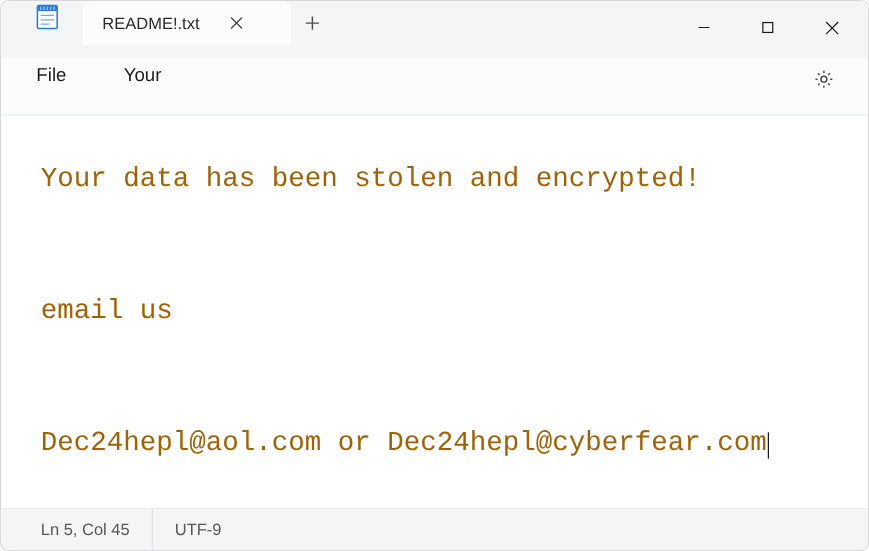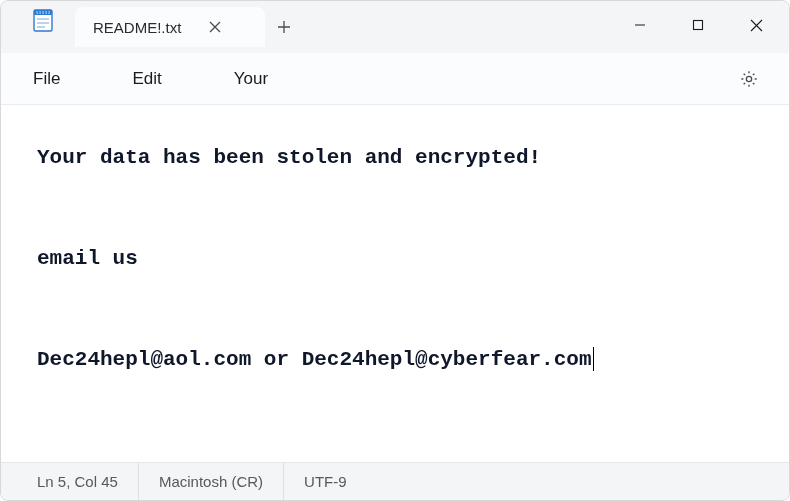--- a/index.html
+++ b/index.html
@@ -9,21 +9,21 @@
     background: #ffffff;
     display: flex;
     flex-direction: column;
     border: 1px solid #d8d8d8;
     border-radius: 8px;
   }
 
   
   .titlebar {
     display: flex;
-    align-items: center;
+    align-items: flex-start;
     height: 52px;
     background: #f3f5f7;
     border-top-left-radius: 8px;
     border-top-right-radius: 8px;
     position: relative;
   }
   .titlebar .app-icon {
     width: 28px; height: 28px;
     margin: 0 18px 14px 28px;
     display: flex; align-items: center; justify-content: center;
@@ -67,23 +67,22 @@
     justify-content: center;
     color: #1b1b1b;
   }
 
   
   .menubar {
     height: 52px;
     background: #fbfcfd;
     border-bottom: 1px solid #e9ebee;
     display: flex;
-    align-items: center;
+    align-items: flex-start;
     padding: 0 13px 0 22px;
-    gap: 20px;
   }
   .menubar .menu-item {
     font-size: 17px;
     color: #1b1b1b;
     padding: 6px 28px 6px 10px;
     margin-right: 14px;
     border-radius: 4px;
   }
   .menubar .spacer { flex: 1; }
   .settings-btn {
@@ -91,25 +90,24 @@
     display: flex; align-items: center; justify-content: center;
     color: #4b4b4b;
     margin-right: 8px;
   }
 
   
   .editor {
     flex: 1;
     padding: 28px 36px;
     font-family: Consolas, "Courier New", monospace;
-    font-size: 21px;
-    color: #0f172a;
+    font-size: 25px;
+    color: #a16207;
     white-space: pre-wrap;
     line-height: 2.4;
-    font-weight: bold;
   }
   .caret {
     display: inline-block;
     width: 1px; height: 24px;
     background: #000;
     vertical-align: text-bottom;
     margin-left: 1px;
   }
 
   
@@ -186,34 +184,32 @@
       <svg width="13" height="13" viewBox="0 0 13 13">
         <line x1="1" y1="1" x2="12" y2="12" stroke="#1b1b1b" stroke-width="1.1"></line>
         <line x1="12" y1="1" x2="1" y2="12" stroke="#1b1b1b" stroke-width="1.1"></line>
       </svg>
     </div>
   </div>
 </div>
 
 <div class="menubar">
   <div class="menu-item">File</div>
-  <div class="menu-item">Edit</div>
   <div class="menu-item">Your</div>
   <div class="spacer"></div>
   <div class="settings-btn">
     <svg width="20" height="20" viewBox="0 0 24 24" fill="none" stroke="#4b4b4b" stroke-width="1.6">
       <circle cx="12" cy="12" r="3.2"></circle>
       <path d="M12 2.8v2.4M12 18.8v2.4M21.2 12h-2.4M5.2 12H2.8M18.4 5.6l-1.7 1.7M7.3 16.7l-1.7 1.7M18.4 18.4l-1.7-1.7M7.3 7.3 5.6 5.6"></path>
     </svg>
   </div>
 </div>
 
 <div class="editor"><span>Your data has been stolen and encrypted!</span>
 
 <span>email us</span>
 
 <span>Dec24hepl@aol.com or Dec24hepl@cyberfear.com</span><span class="caret"></span></div>
 
 <div class="statusbar">
   <div class="cell">Ln 5, Col 45</div>
-  <div class="cell">Macintosh (CR)</div>
   <div class="cell last">UTF-9</div>
 </div>
 
 </body></html>

